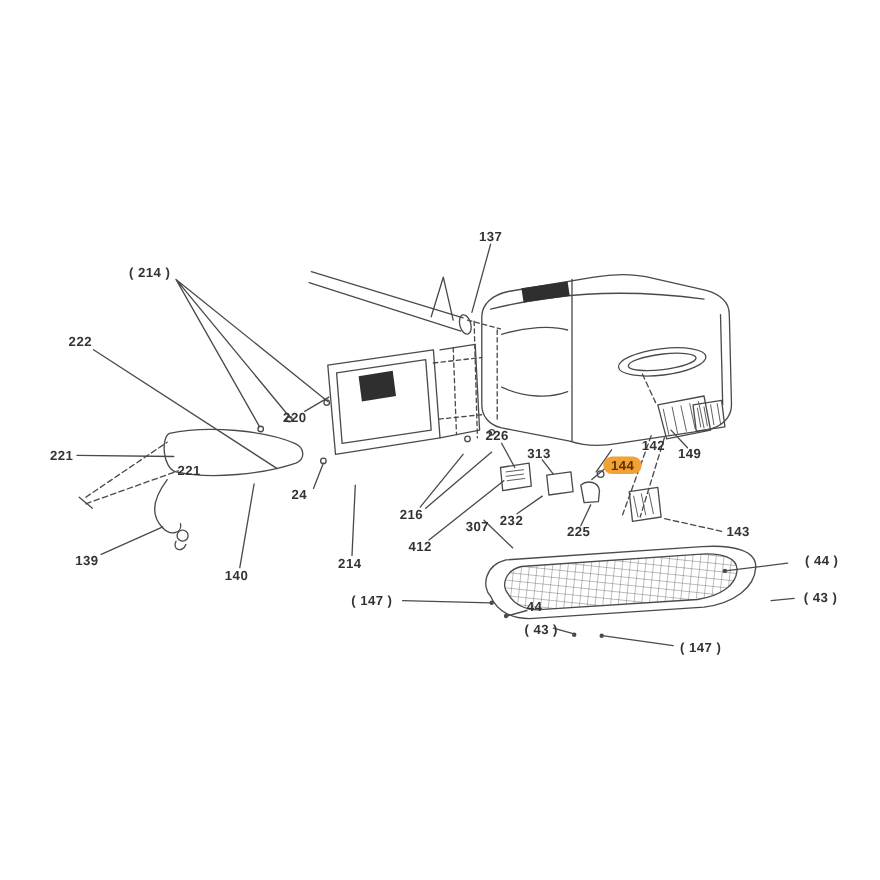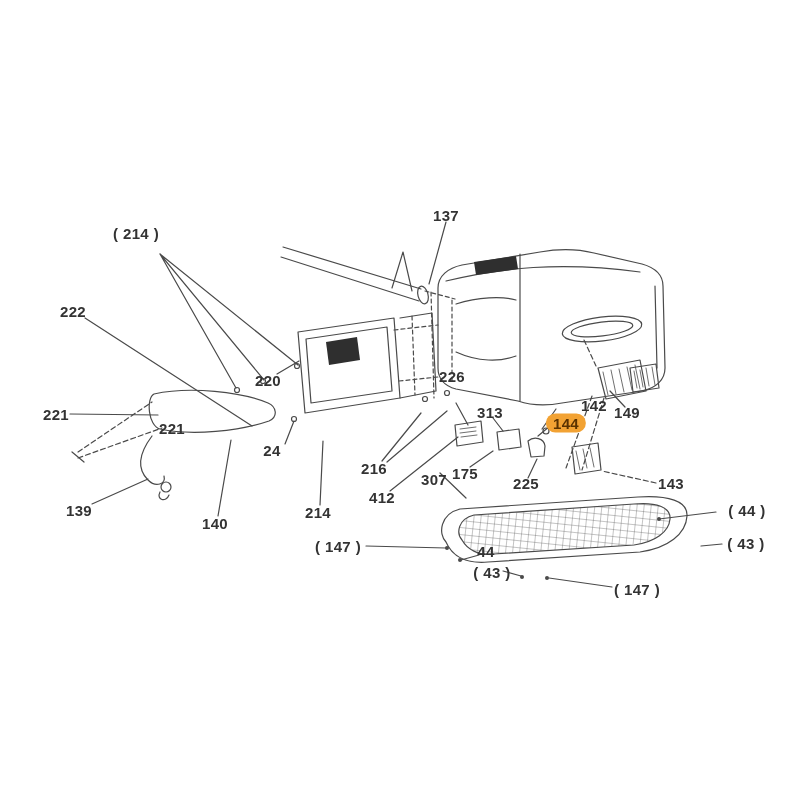--- a/index.html
+++ b/index.html
@@ -12,21 +12,21 @@
     font-family: "Liberation Sans", sans-serif;
   }
   .art {
     position: absolute;
     left: 0; top: 0;
     color: var(--line, #4a4a4a);
   }
   .part-label {
     position: absolute;
     transform: translate(-50%, -50%);
-    font-size: 15px;
+    font-size: 12px;
     font-weight: 700;
     letter-spacing: 0.4px;
     color: #333333;
     white-space: nowrap;
     cursor: default;
   }
   .part-label.highlight {
     background: var(--hl, #f2a233);
     color: #5a3200;
     padding: 1px 7px;
@@ -134,33 +134,33 @@
     <g fill="currentColor" stroke="none">
       <circle cx="447" cy="548" r="2"></circle>
       <circle cx="460" cy="560" r="2"></circle>
       <circle cx="522" cy="577" r="2"></circle>
       <circle cx="659" cy="519" r="2"></circle>
       <circle cx="547" cy="578" r="2"></circle>
     </g>
   </svg>
 
   <div class="part-label" style="left:446px;top:215px">137</div>
-  <div class="part-label" style="left:136px;top:233px">( 214 )</div>
+  <div class="part-label" style="left:136px;top:248px">( 214 )</div>
   <div class="part-label" style="left:73px;top:311px">222</div>
   <div class="part-label" style="left:268px;top:380px">220</div>
   <div class="part-label" style="left:56px;top:414px">221</div>
   <div class="part-label" style="left:172px;top:428px">221</div>
   <div class="part-label" style="left:272px;top:450px">24</div>
-  <div class="part-label" style="left:452px;top:376px">226</div>
+  <div class="part-label" style="left:452px;top:396px">226</div>
   <div class="part-label" style="left:490px;top:412px">313</div>
   <div class="part-label" style="left:594px;top:405px">142</div>
   <div class="part-label highlight" style="left:566px;top:423px">144</div>
   <div class="part-label" style="left:627px;top:412px">149</div>
   <div class="part-label" style="left:374px;top:468px">216</div>
-  <div class="part-label" style="left:465px;top:473px">175</div>
+  <div class="part-label" style="left:465px;top:473px">232</div>
   <div class="part-label" style="left:434px;top:479px">307</div>
   <div class="part-label" style="left:382px;top:497px">412</div>
   <div class="part-label" style="left:526px;top:483px">225</div>
   <div class="part-label" style="left:671px;top:483px">143</div>
   <div class="part-label" style="left:318px;top:512px">214</div>
   <div class="part-label" style="left:215px;top:523px">140</div>
   <div class="part-label" style="left:79px;top:510px">139</div>
   <div class="part-label" style="left:338px;top:546px">( 147 )</div>
   <div class="part-label" style="left:486px;top:551px">44</div>
   <div class="part-label" style="left:492px;top:572px">( 43 )</div>

